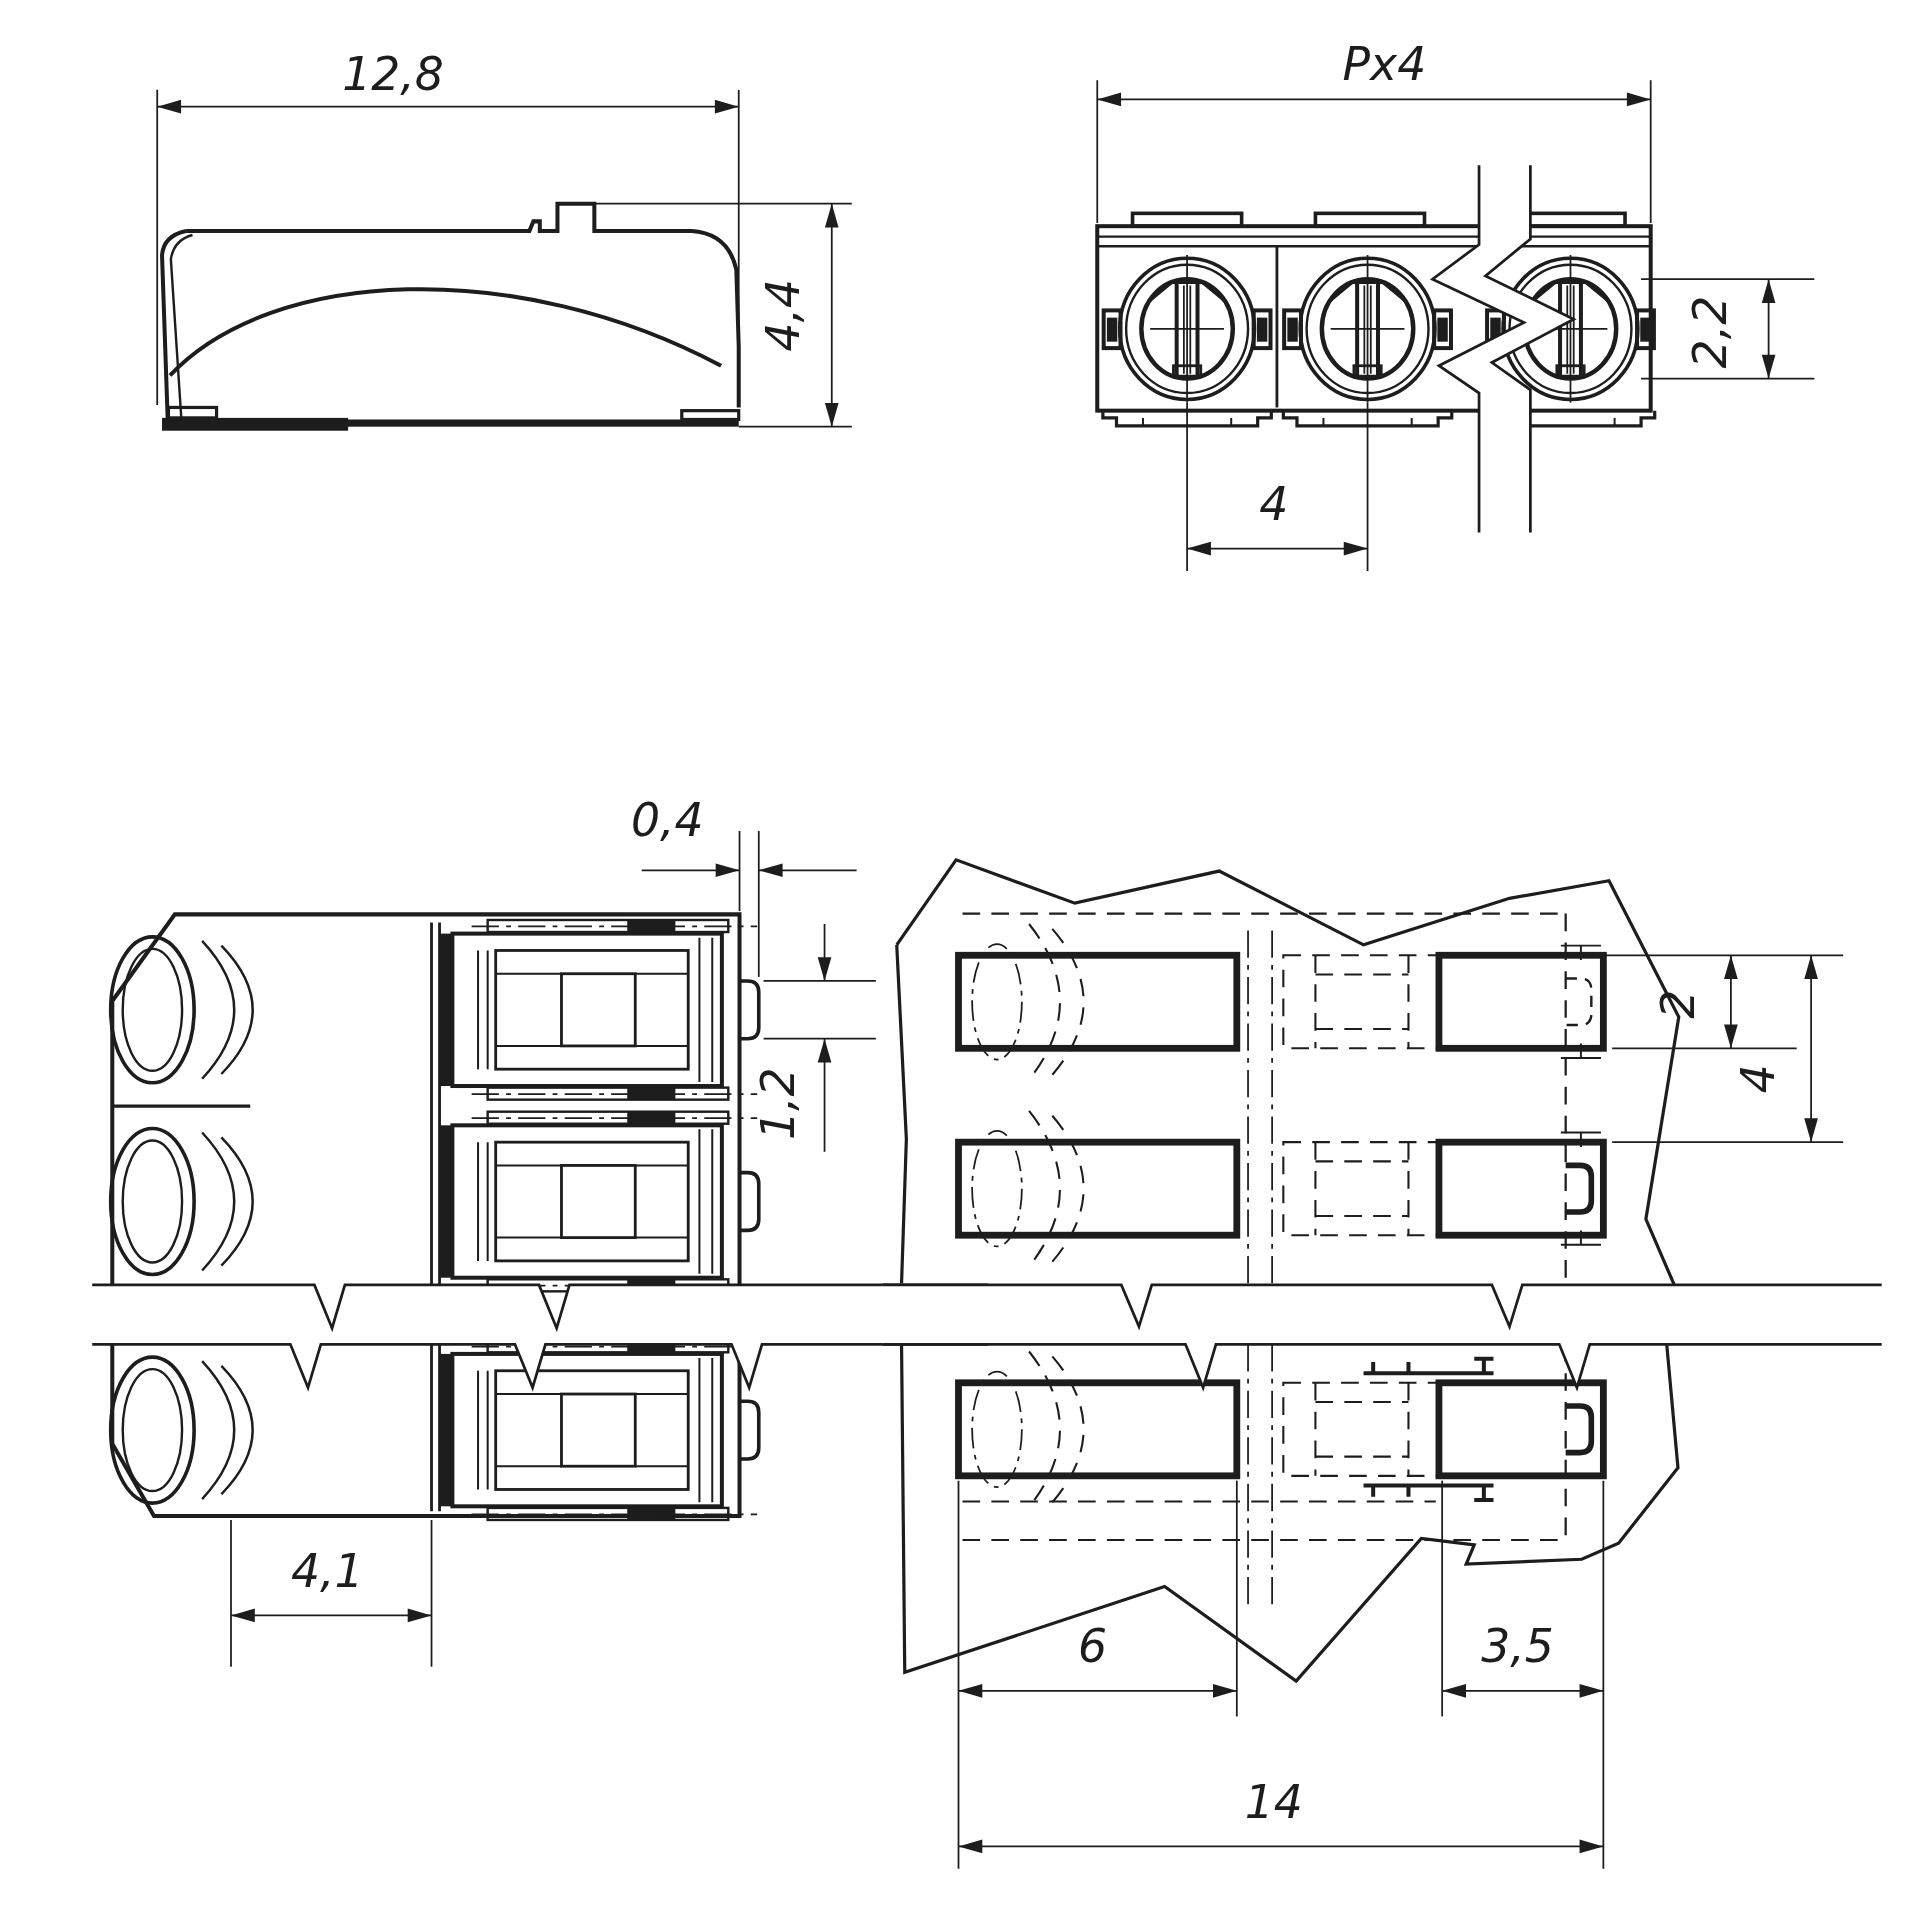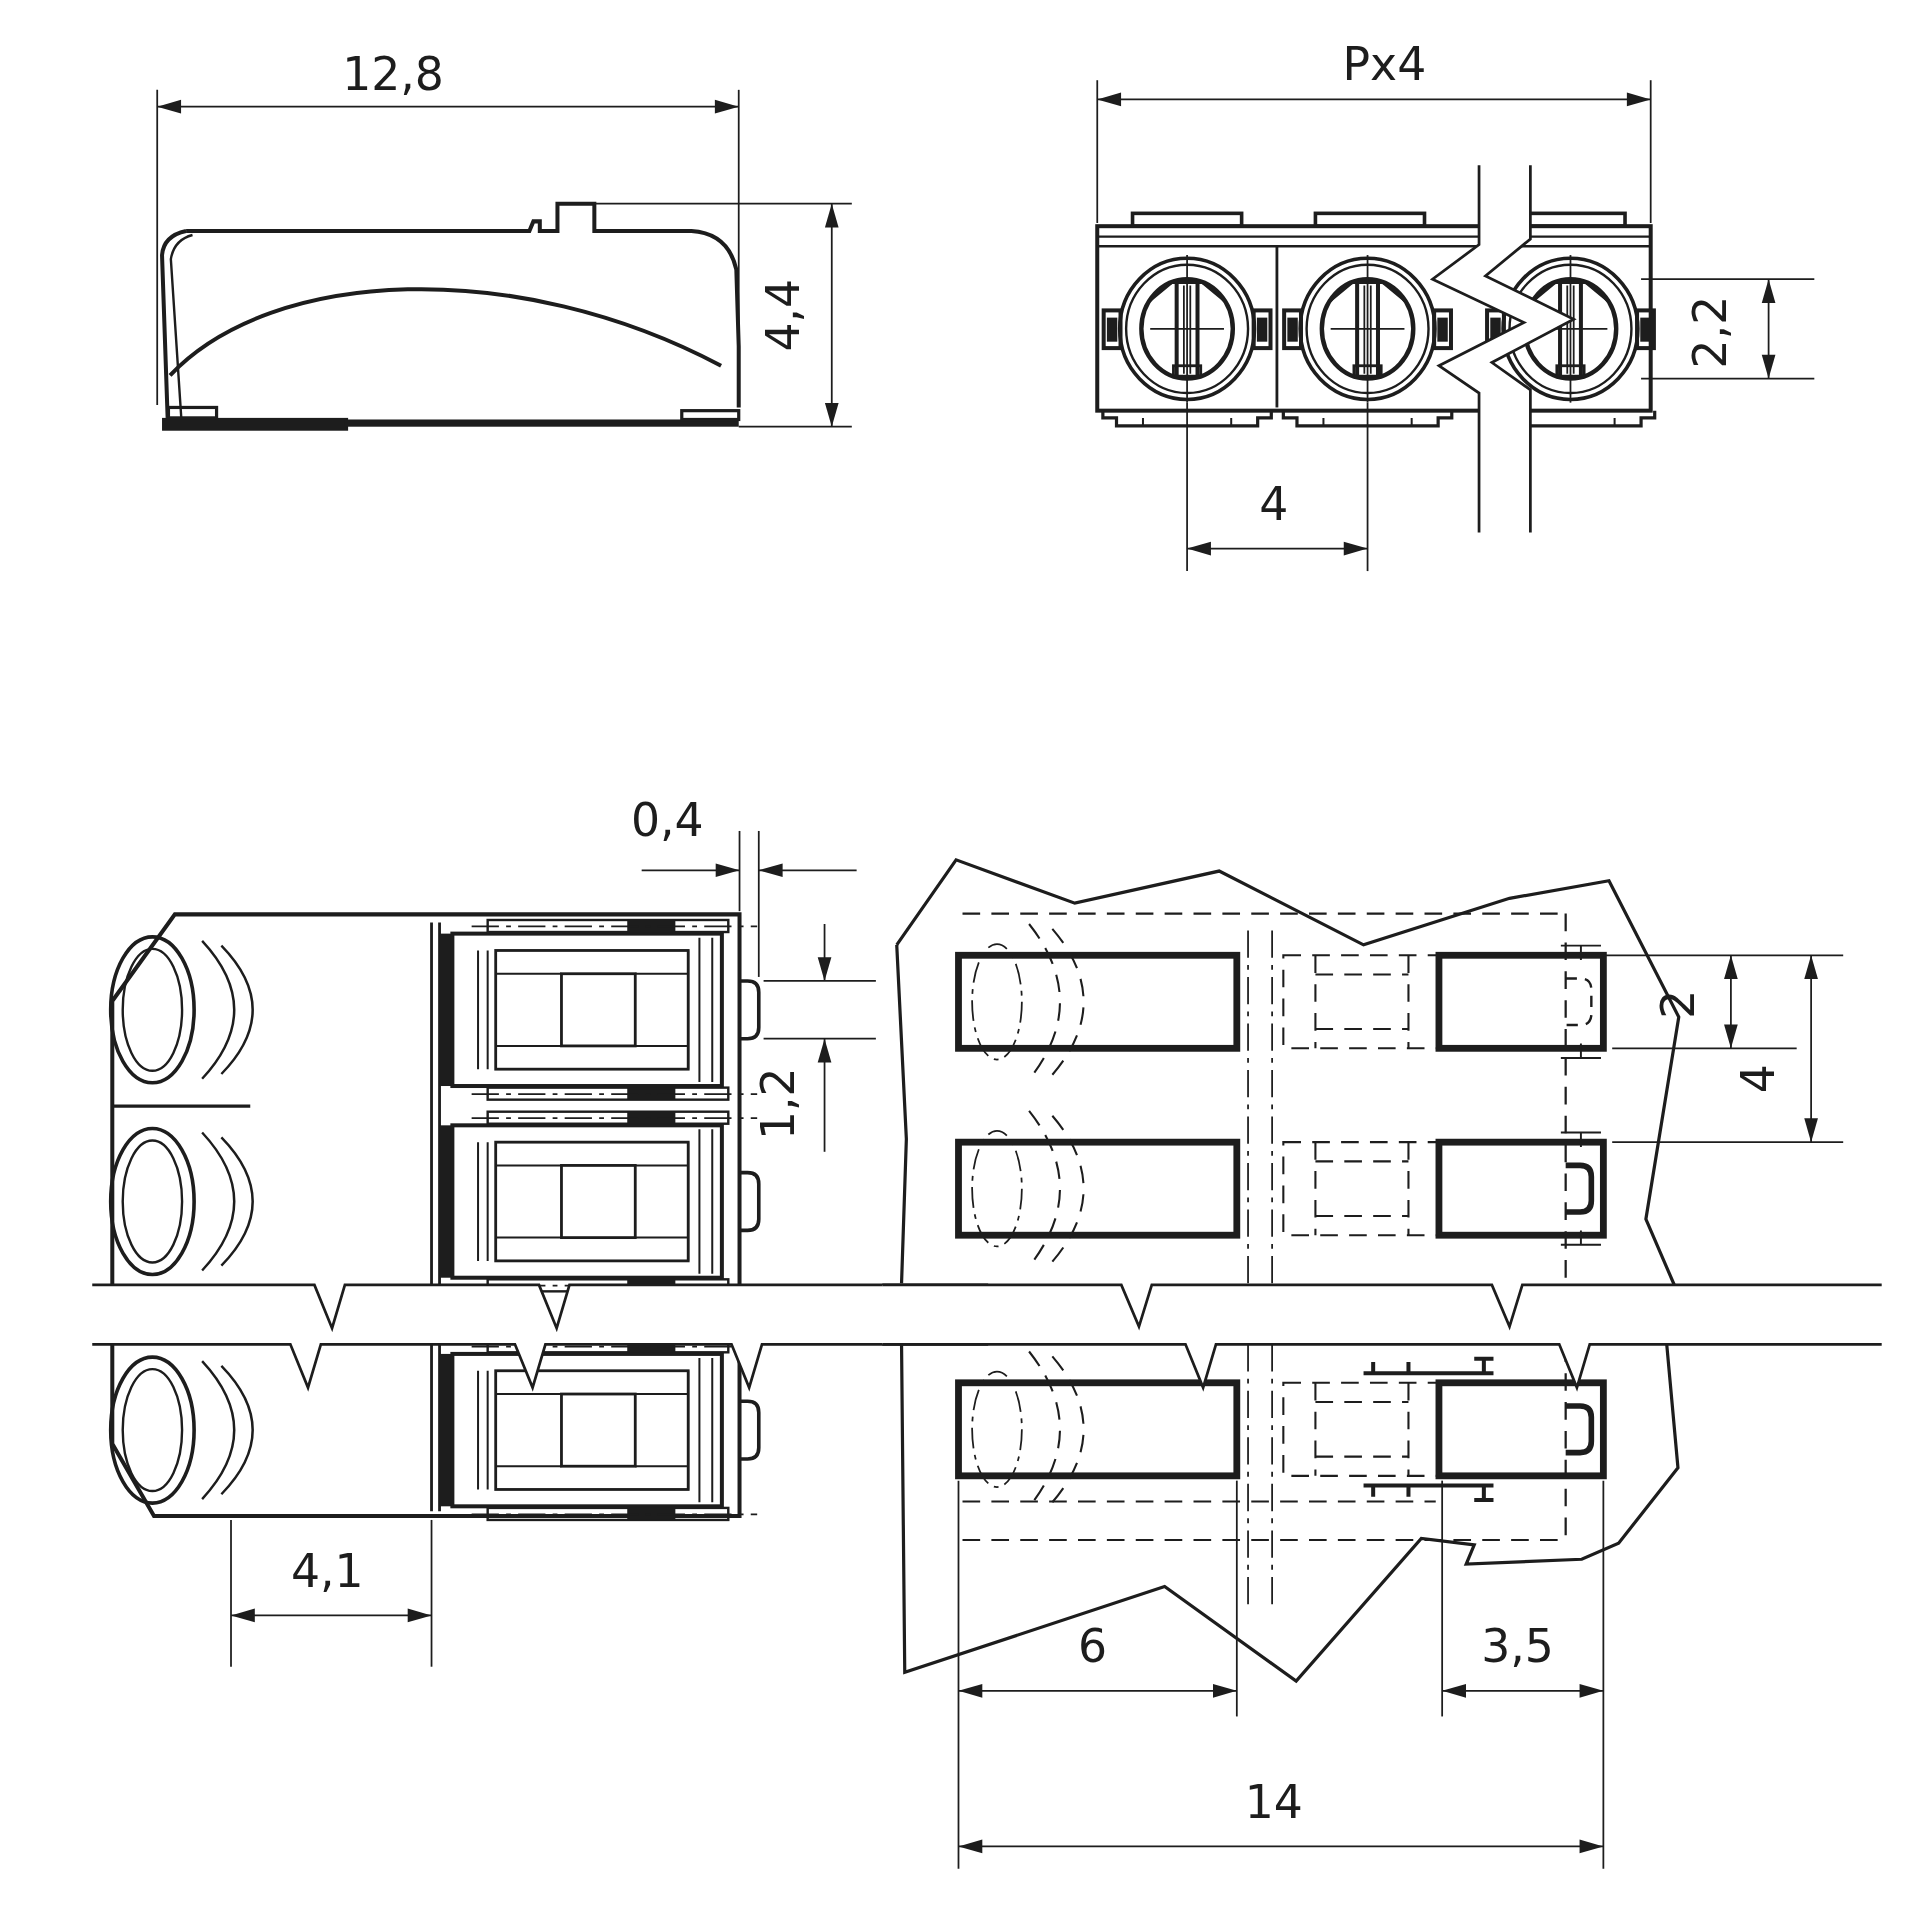--- a/index.html
+++ b/index.html
@@ -1,16 +1,16 @@
 <!DOCTYPE html>
 <html style="font-size:13px"><head>
 <meta charset="utf-8">
 <style>
   html,body{margin:0;padding:0;background:#ffffff;}
-  .sheet{position:relative;width:1921px;height:1925px;background:#ffffff;overflow:hidden;}
+  .sheet{position:relative;width:1921px;height:1925px;background:#ffffff;overflow:hidden;font-style:italic;}
   svg{position:absolute;inset:0;}
   svg text{font-family:"DejaVu Sans","Liberation Sans",sans-serif;font-size:57px;fill:#1d1d1d;}
   .ln{stroke:#1d1d1d;fill:none;}
   .thin{stroke-width:2.2;}
   .med{stroke-width:3;}
   .bold{stroke-width:5;}
   .pad{stroke-width:8.5;}
   .dash{stroke-dasharray:22 14;}
   .dashdot{stroke-dasharray:34 9 6 9;}
   .white{fill:#ffffff;stroke:none;}

